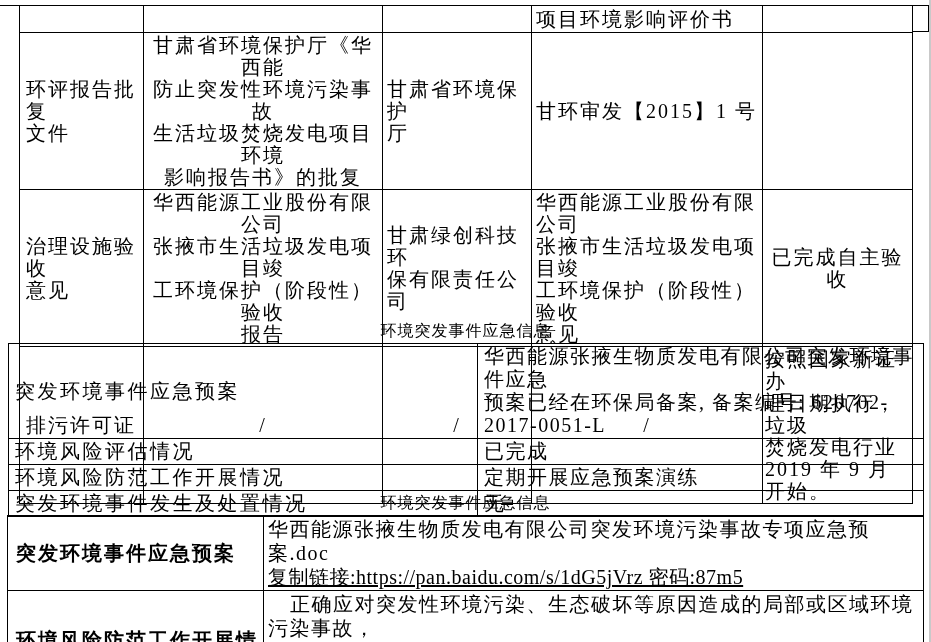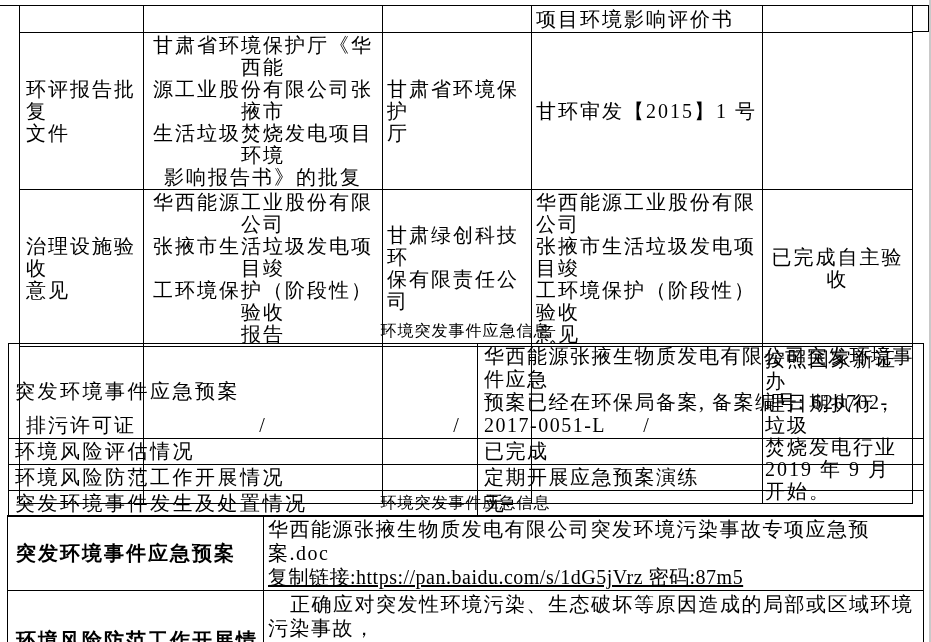--- a/index.html
+++ b/index.html
@@ -79,21 +79,21 @@
     <td></td>
     <td></td>
     <td></td>
     <td class="lft">项目环境影响评价书</td>
     <td></td>
   </tr>
   <tr class="r1">
     <td class="lab pre">环评报告批复
 文件</td>
     <td class="pre ctr">甘肃省环境保护厅《华西能
-源工业股份有限公司张掖市
+防止突发性环境污染事故
 生活垃圾焚烧发电项目环境
 影响报告书》的批复</td>
     <td class="pre lft">甘肃省环境保护
 厅</td>
     <td class="lft">甘环审发【2015】1 号</td>
     <td></td>
   </tr>
   <tr class="r2">
     <td class="lab pre">治理设施验收
 意见</td>

